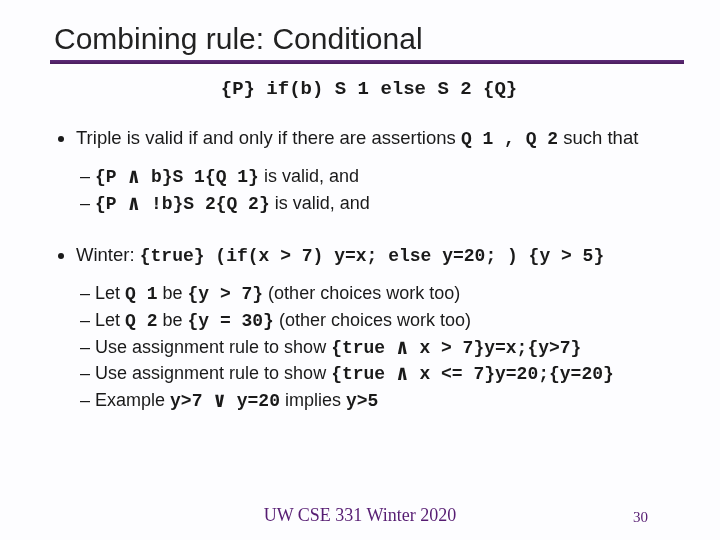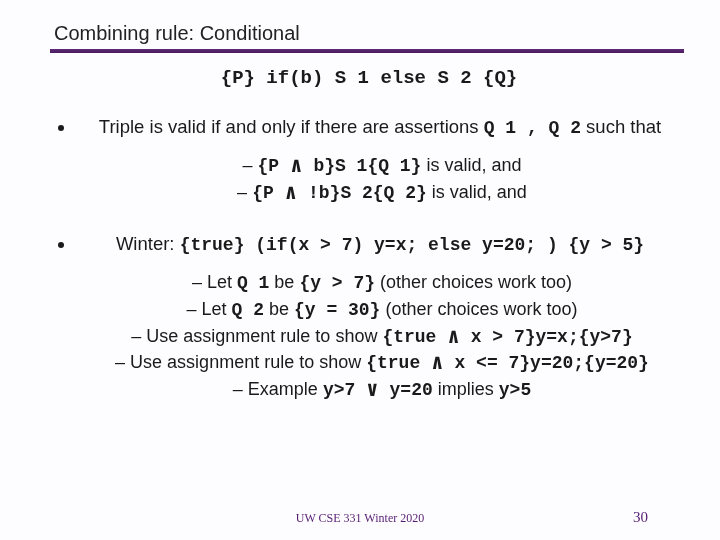--- a/index.html
+++ b/index.html
@@ -13,21 +13,21 @@
       overflow: hidden;
       position: relative;
     }
     .slide {
       padding: 22px 36px 0 54px;
       position: relative;
       height: 100%;
       box-sizing: border-box;
     }
     .title {
-      font-size: 20px;
+      font-size: 30px;
       font-weight: 400;
       margin: 0 0 4px 0;
       color: #222;
     }
     .hr {
       height: 4px;
       background: linear-gradient(#5e2b7a,#4a1d5d);
       margin: 2px 0 10px -4px;
       width: calc(100% + 4px);
     }
@@ -35,21 +35,20 @@
       text-align: center;
       font-family: Liberation Mono, monospace;
       font-weight: bold;
       font-size: 19px;
       margin: 14px 0 26px 0;
     }
     ul.main {
       list-style: disc;
       margin: 0;
       padding: 0 0 0 22px;
-      text-align: center;
     }
     ul.main > li {
       font-size: 18.5px;
       margin-bottom: 26px;
       line-height: 1.35;
     }
     ul.sub {
       list-style: none;
       margin: 14px 0 0 0;
       padding: 0 0 0 22px;
@@ -64,21 +63,21 @@
       margin-left: -18px;
     }
     .mono { font-family: "Courier New", monospace; font-weight: bold; font-size: 18px;}
     .bigop { font-size: 21px; line-height: 1; vertical-align: -1px;}
     .footer {
       position: absolute;
       bottom: 14px;
       left: 0;
       width: 100%;
       text-align: center;
-      font-size: 12px;
+      font-size: 18px;
       color: #561c72;
       font-family: "Times New Roman", serif;
     }
     .pagenum {
       position: absolute;
       bottom: 14px;
       right: 72px;
       font-size: 15px;
       color: #561c72;
       font-family: "Times New Roman", serif;

